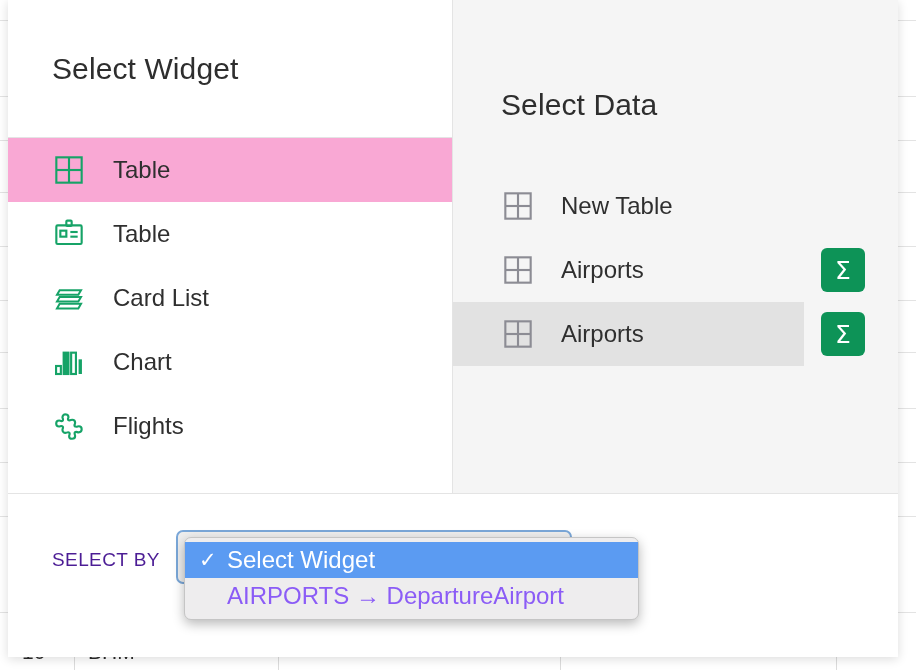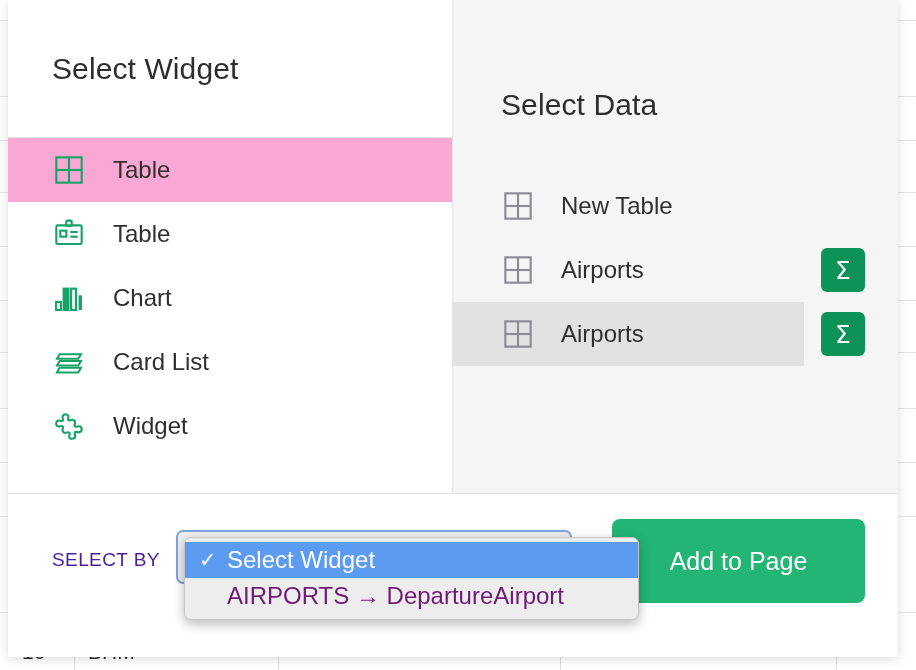--- a/index.html
+++ b/index.html
@@ -228,21 +228,21 @@
     box-shadow: 0 4px 12px rgba(0,0,0,0.28);
     padding: 4px 0 5px 0;
     box-sizing: border-box;
     z-index: 50;
   }
   .dd-option {
     height: 36px;
     display: flex;
     align-items: center;
     font-size: 24px;
-    color: #701a75;
+    color: #8b5cf6;
     padding-left: 14px;
     box-sizing: border-box;
     cursor: default;
     white-space: nowrap;
   }
   .dd-option.highlighted {
     background: #5b9bf2;
     color: #ffffff;
   }
   .dd-check {
@@ -306,48 +306,48 @@
               <rect x="5.5" y="9.5" width="4.5" height="4.5"></rect>
               <line x1="13" y1="10.5" x2="18.5" y2="10.5"></line>
               <line x1="13" y1="14" x2="18.5" y2="14"></line>
             </svg>
           </span>
           <span class="widget-label">Table</span>
         </li>
 
         <li class="widget-item">
           <span class="icon-box">
+            <svg width="32" height="32" viewBox="0 0 24 24" fill="none" stroke="#16a367" stroke-width="1.5">
+              <polygon points="5,6.2 21,6.2 19,9.6 3,9.6"></polygon>
+              <polygon points="5,11.3 21,11.3 19,14.7 3,14.7"></polygon>
+              <polygon points="5,16.4 21,16.4 19,19.8 3,19.8"></polygon>
+            </svg>
+          </span>
+          <span class="widget-label">Card List</span>
+        </li>
+
+        <li class="widget-item">
+          <span class="icon-box">
             <svg width="32" height="32" viewBox="0 0 24 24" fill="none" stroke="#16a367" stroke-width="1.6">
               <rect x="2.3" y="15" width="3.6" height="6"></rect>
               <rect x="8" y="5" width="3.6" height="16" fill="#16a367"></rect>
               <rect x="13.6" y="5" width="3.6" height="16"></rect>
               <rect x="19.2" y="10" width="2.5" height="11" fill="#16a367" stroke="none"></rect>
             </svg>
           </span>
           <span class="widget-label">Chart</span>
         </li>
 
         <li class="widget-item">
           <span class="icon-box">
-            <svg width="32" height="32" viewBox="0 0 24 24" fill="none" stroke="#16a367" stroke-width="1.5">
-              <polygon points="5,6.2 21,6.2 19,9.6 3,9.6"></polygon>
-              <polygon points="5,11.3 21,11.3 19,14.7 3,14.7"></polygon>
-              <polygon points="5,16.4 21,16.4 19,19.8 3,19.8"></polygon>
-            </svg>
-          </span>
-          <span class="widget-label">Card List</span>
-        </li>
-
-        <li class="widget-item">
-          <span class="icon-box">
             <svg width="32" height="32" viewBox="0 0 24 24" fill="none" stroke="#16a367" stroke-width="1.6" stroke-linejoin="round">
               <path d="M9 3.2c1.6 0 2.6 1 2.6 2.1 0 .6-.4 1-.4 1.5 0 .6.5 1 1.2 1 .8 0 1.3-.5 2-.5 1.2 0 2.2 1 2.2 2.3 0 .8-.5 1.3-.5 1.9 0 .7.6 1.1 1.4 1.1.7 0 1.2-.4 1.9-.4 1.2 0 2.1 1 2.1 2.3 0 1.4-1.1 2.3-2.3 2.3-.7 0-1.2-.4-1.8-.4-.7 0-1.2.5-1.2 1.2 0 .7.4 1.2.4 1.9 0 1.2-1 2.1-2.3 2.1-1.3 0-2.2-.9-2.2-2 0-.6.4-1.1.4-1.7 0-.7-.5-1.2-1.2-1.2-.8 0-1.3.5-2 .5-1.2 0-2.2-1-2.2-2.2 0-.7.4-1.2.4-1.8 0-.7-.5-1.2-1.2-1.2-.7 0-1.1.4-1.8.4-1.2 0-2.1-1-2.1-2.3 0-1.3 1-2.2 2.2-2.2.6 0 1.1.4 1.7.4.7 0 1.2-.5 1.2-1.2 0-.6-.4-1-.4-1.6 0-1.2 1-2.3 2.1-2.3z"></path>
             </svg>
           </span>
-          <span class="widget-label">Widget</span>
+          <span class="widget-label">Flights</span>
         </li>
 
       </ul>
     </div>
 
     <div id="right-panel">
       <div id="right-header">
         <div class="panel-title">Select Data</div>
       </div>
       <ul class="data-list">
@@ -393,21 +393,20 @@
       </ul>
     </div>
   </div>
 
   <div id="footer"></div>
 
   <div id="select-by-label">SELECT BY</div>
 
   <div id="select-control"></div>
 
-  <button id="add-to-page">Add to Page</button>
 
   <div id="dropdown">
     <div class="dd-option highlighted">
       <span class="dd-check">✓</span>
       <span class="dd-text">Select Widget</span>
     </div>
     <div class="dd-option">
       <span class="dd-check"></span>
       <span class="dd-text">AIRPORTS → DepartureAirport</span>
     </div>

